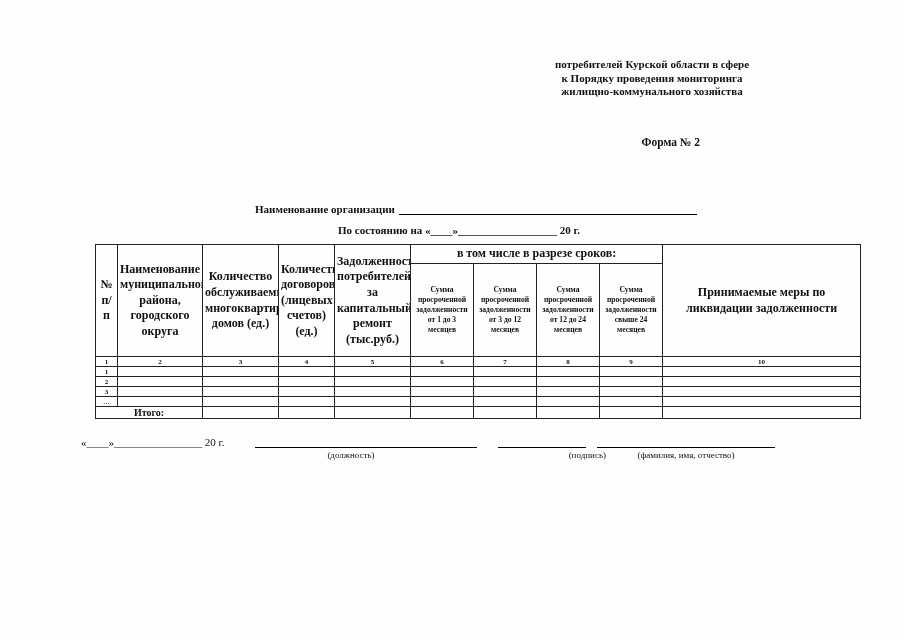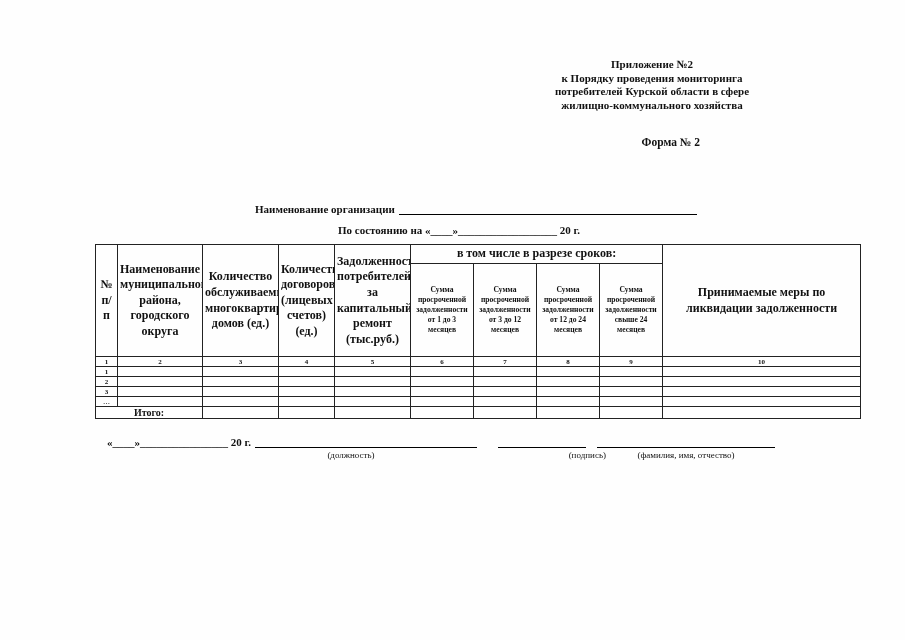--- a/index.html
+++ b/index.html
@@ -46,44 +46,43 @@
   }
   table.monitor th{font-size:7.6px;line-height:1.3;}
   tr.group-row th{height:16px;font-size:12px;}
   tr.main-head th{height:90px;}
   tr.num-row td{height:10px;font-size:6.8px;padding:0 1px;}
   tbody.data td{height:9px;font-size:7px;padding:0 2px;}
   tr.total-row td{height:10px;font-size:10px;}
   td.left{text-align:left;}
 
   .footer-date{
-    position:absolute;top:436px;left:107px;
-    font-weight:700;font-size:11px;white-space:nowrap;
+    position:absolute;top:436px;left:81px;
+    font-weight:400;font-size:11px;white-space:nowrap;
   }
   .sig-line{position:absolute;top:436px;height:11px;border-bottom:1px solid #000;}
   .sig-line.l1{left:255px;width:222px;}
   .sig-line.l2{left:498px;width:88px;}
   .sig-line.l3{left:597px;width:178px;}
   .sig-label{
     position:absolute;top:450px;text-align:center;
     font-size:9px;font-weight:400;
   }
   .sig-label.s1{left:240px;width:222px;}
   .sig-label.s2{left:478px;width:128px;text-align:right;}
   .sig-label.s3{left:597px;width:178px;}
 </style>
 </head>
 <body>
 
 <div class="page">
 
   <div class="appendix">
-    <div>Приложение №2</div>
+    <div>потребителей Курской области в сфере</div>
     <div>к Порядку проведения мониторинга</div>
-    <div>потребителей Курской области в сфере</div>
     <div>жилищно-коммунального хозяйства</div>
   </div>
 
   <div class="form-number">Форма №  2</div>
 
 
   <div class="org-line">
     <span>Наименование организации</span><span class="uline"></span>
   </div>
 

